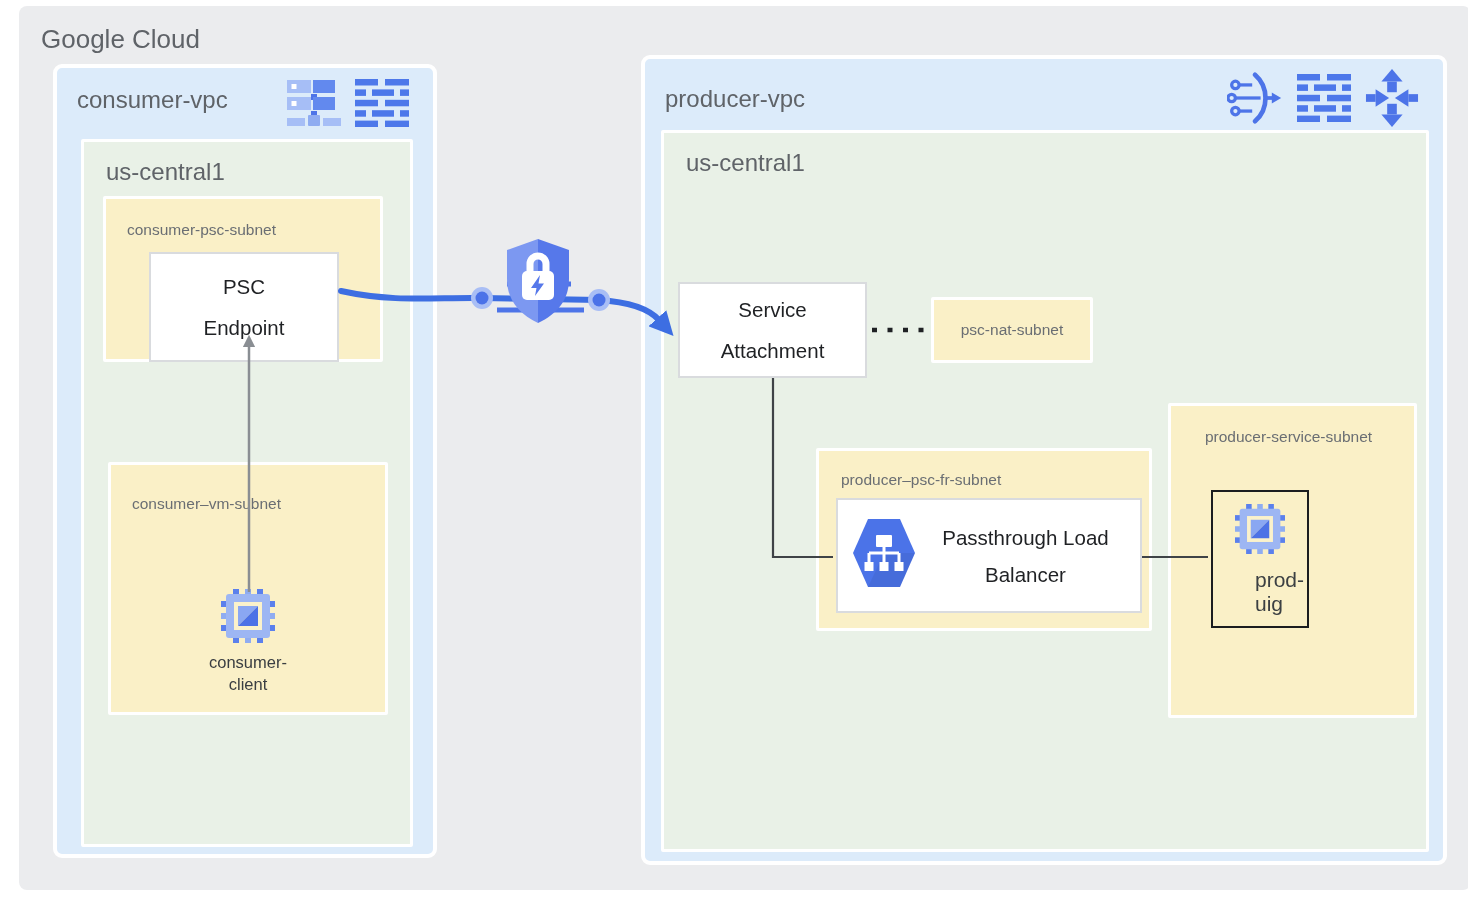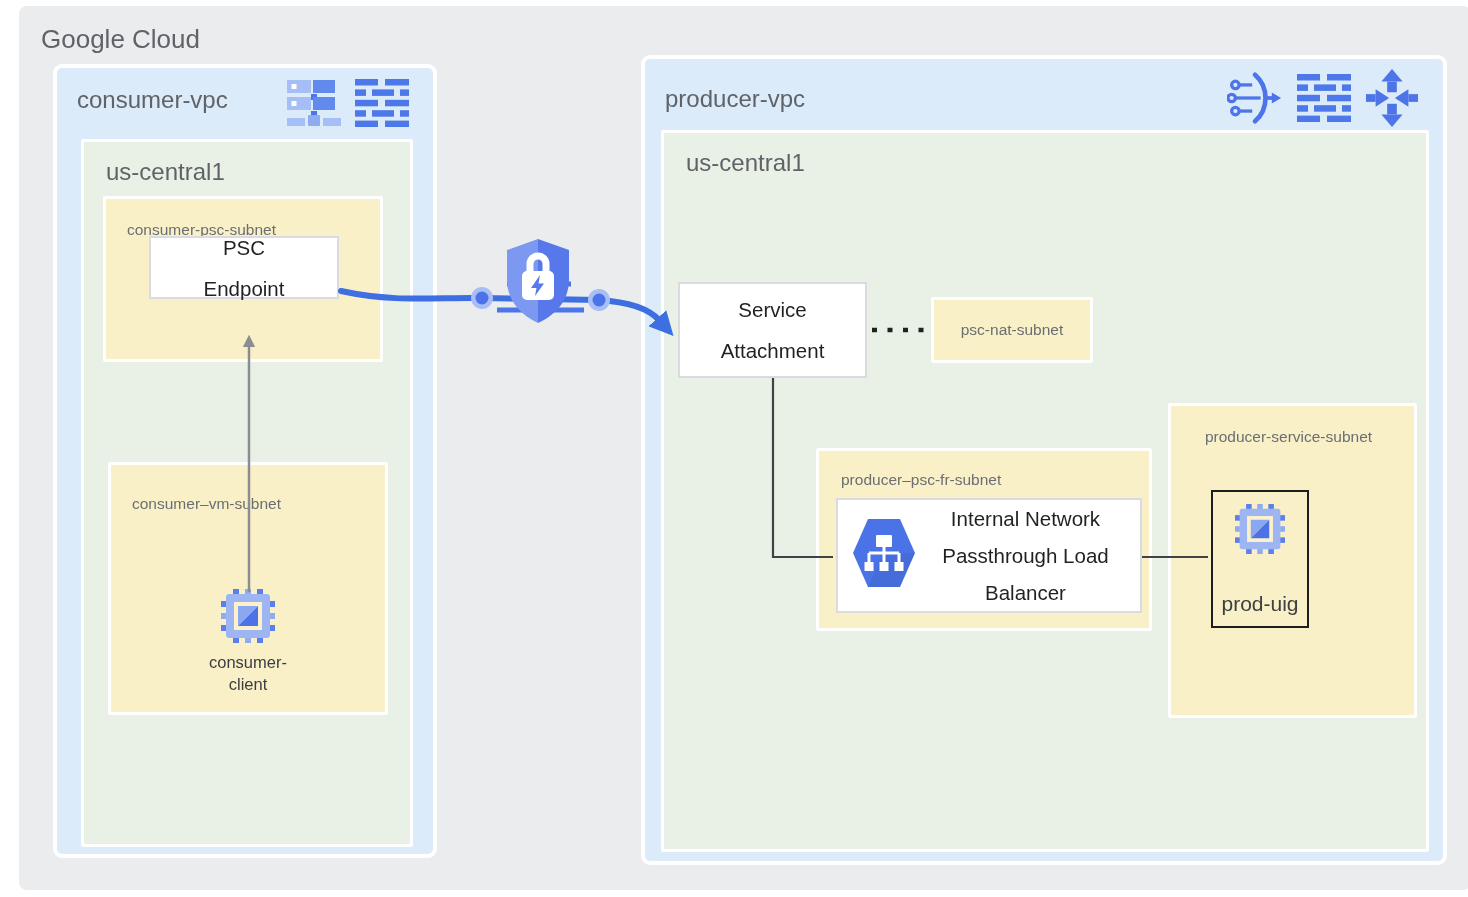--- a/index.html
+++ b/index.html
@@ -27,21 +27,21 @@
 
   #consumer-psc-subnet{left:19px;top:54px;width:280px;height:166px;}
   #consumer-psc-subnet .subnet-label{left:21px;top:22px;}
   #consumer-vm-subnet{left:24px;top:320px;width:280px;height:253px;}
   #consumer-vm-subnet .subnet-label{left:21px;top:30px;}
 
   .node{position:absolute;background:#ffffff;border:2px solid #D9DBDE;box-sizing:border-box;
         display:flex;flex-direction:column;justify-content:center;align-items:center;
         color:#1F2124;font-size:20.5px;}
   .node .line{line-height:41px;white-space:nowrap;}
-  #psc-endpoint{left:43px;top:37px;width:190px;height:63px;}
+  #psc-endpoint{left:43px;top:53px;width:190px;height:110px;}
 
   #vm-icon{position:absolute;left:110px;top:124px;}
   #consumer-client-label{position:absolute;left:0;right:0;top:186px;text-align:center;
       font-size:16.5px;color:#3A3E42;line-height:22px;}
 
   #service-attachment{left:14px;top:149px;width:189px;height:96px;}
 
   #psc-nat-subnet{left:267px;top:164px;width:162px;height:66px;display:flex;align-items:center;justify-content:center;}
   #psc-nat-subnet .subnet-label{position:static;}
 
@@ -49,21 +49,21 @@
   #psc-fr-subnet .subnet-label{left:22px;top:20px;}
   #lb-node{left:17px;top:47px;width:306px;height:115px;flex-direction:row;}
   #lb-node .lb-icon{flex:0 0 auto;margin-left:13px;}
   #lb-node .lb-text{flex:1 1 auto;text-align:center;padding-right:6px;}
   #lb-node .lb-text .line{line-height:37px;}
 
   #producer-service-subnet{left:504px;top:270px;width:249px;height:315px;}
   #producer-service-subnet .subnet-label{left:0;right:8px;top:22px;text-align:center;}
   #prod-uig{position:absolute;left:40px;top:84px;width:98px;height:138px;border:2.5px solid #1B1D1F;box-sizing:border-box;}
   #prod-uig .chip-wrap{position:absolute;left:0;right:0;top:12px;display:flex;justify-content:center;}
-  #prod-uig .uig-label{position:absolute;left:0;right:0;bottom:10px;text-align:center;font-size:21px;color:#3C4043;}
+  #prod-uig .uig-label{position:absolute;left:0;right:0;bottom:10px;font-size:21px;color:#3C4043;padding-left:42px;}
 
   .overlay{position:absolute;left:0;top:0;width:1468px;height:897px;pointer-events:none;z-index:50;}
 </style>
 </head>
 <body>
 
 <div class="canvas">
 
   <div class="gc-frame"></div>
   <div class="gc-title">Google Cloud</div>
@@ -208,21 +208,20 @@
               <polygon points="17,3 49,3 64,37 49,71 17,71 2,37" fill="#4B73E8"></polygon>
               <polygon points="33,37 64,37 49,71 17,71" fill="#000000" opacity="0.06"></polygon>
               <rect x="25" y="19" width="16" height="12" rx="1" fill="#fff"></rect>
               <path d="M33,31 V37 M18,37 H48 M18,37 V46 M33,37 V46 M48,37 V46" stroke="#fff" stroke-width="3" fill="none"></path>
               <rect x="13.5" y="46" width="9" height="9" fill="#fff"></rect>
               <rect x="28.5" y="46" width="9" height="9" fill="#fff"></rect>
               <rect x="43.5" y="46" width="9" height="9" fill="#fff"></rect>
             </svg>
           </div>
           <div class="lb-text">
-            <div class="line">Internal Network</div>
             <div class="line">Passthrough Load</div>
             <div class="line">Balancer</div>
           </div>
         </div>
       </div>
 
       <div class="subnet" id="producer-service-subnet">
         <div class="subnet-label">producer-service-subnet</div>
         <div id="prod-uig">
           <div class="chip-wrap">

